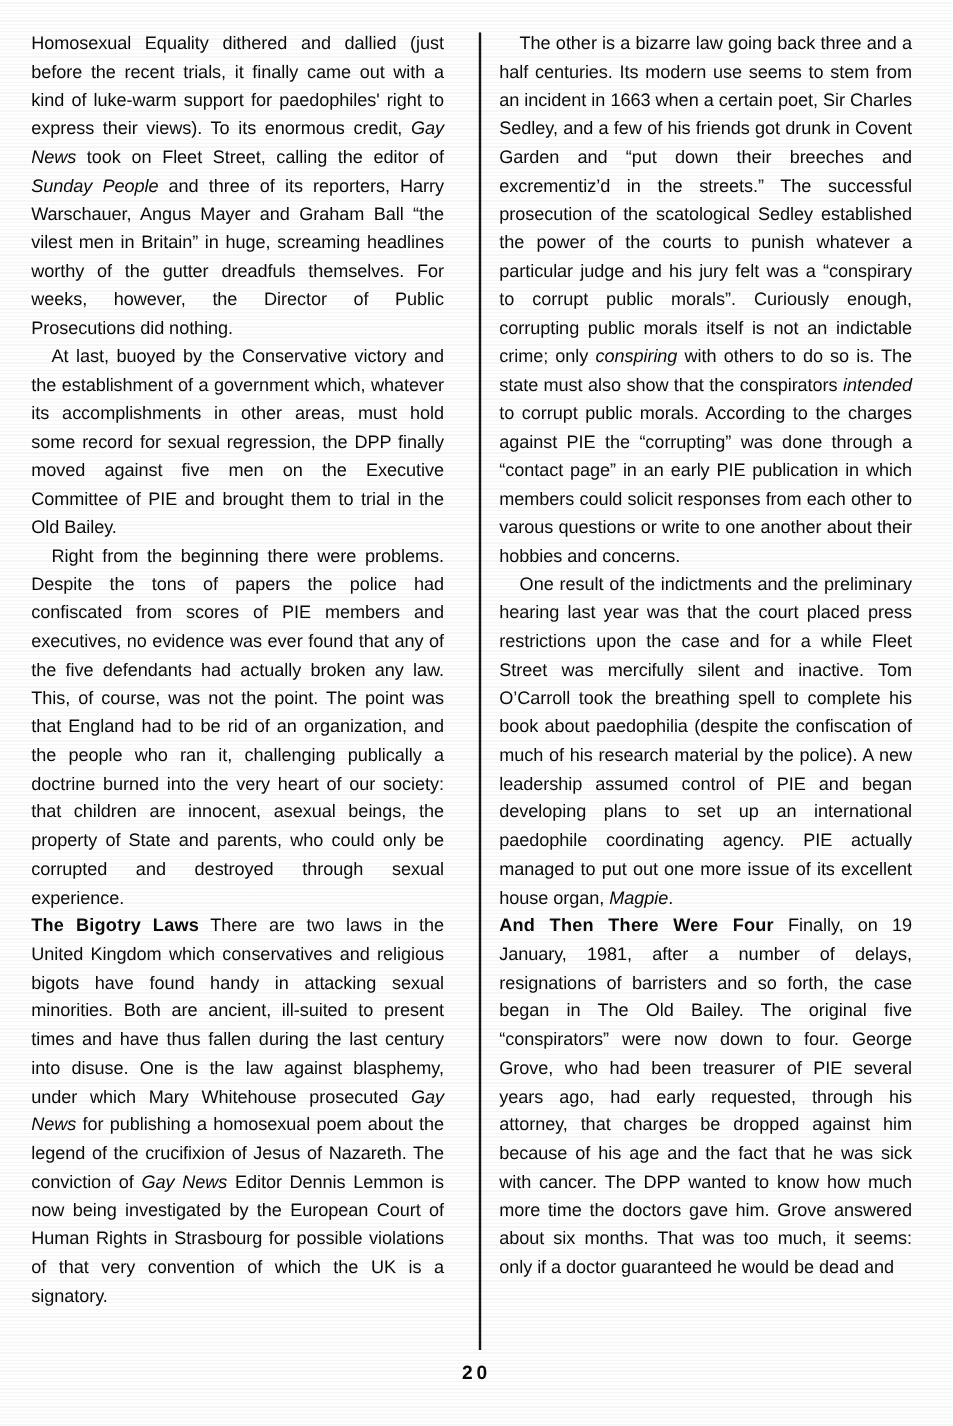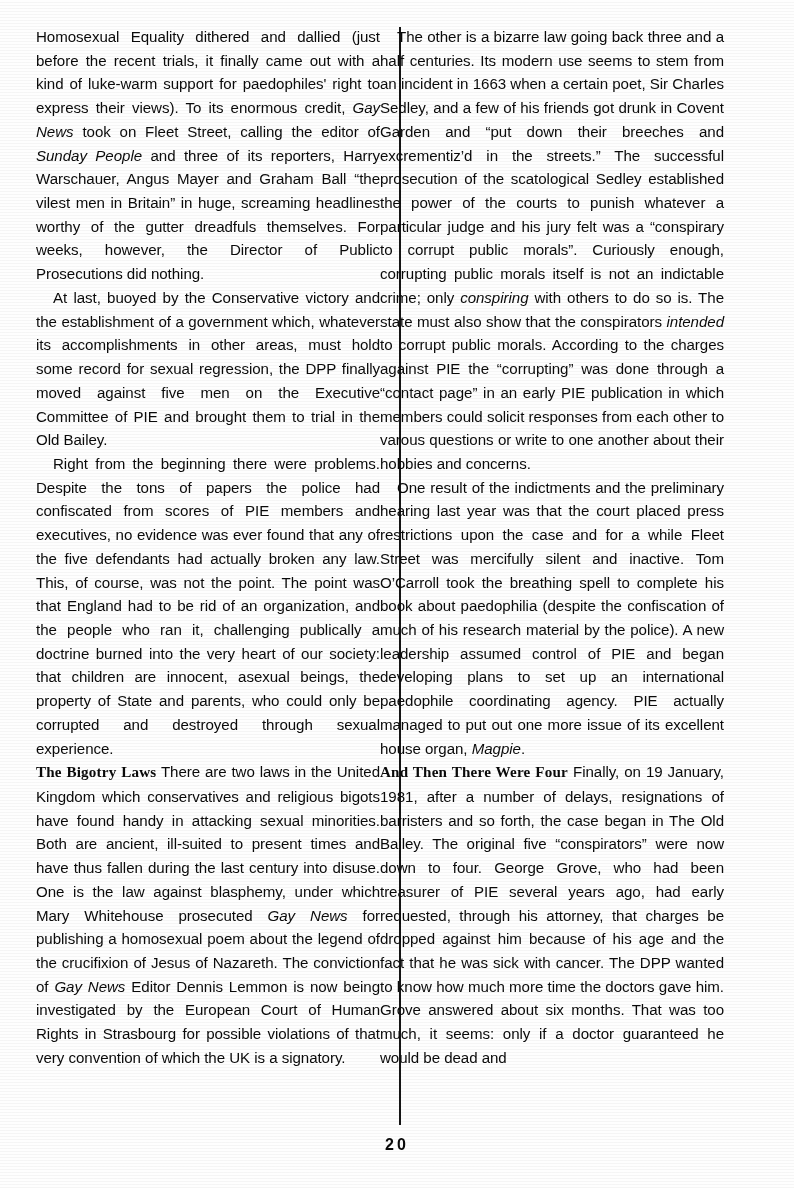--- a/index.html
+++ b/index.html
@@ -21,27 +21,28 @@
   
   #page {
     position: absolute;
     inset: 0;
     background: #fefefe;
   }
 
   
   #article {
     position: absolute;
-    left: 36px;
+    left: 26px;
     top: 25px;
     width: 734px;
     height: 1090px;
     display: flex;
     flex-direction: row;
     align-items: flex-start;
+    justify-content: space-between;
   }
 
   .column {
     width: 344px;
     flex: 0 0 344px;
   }
 
   
   #column-rule {
     position: absolute;
@@ -69,21 +70,20 @@
   p.para.runon {
     text-indent: 0;
   }
 
   em, .ital {
     font-style: italic;
   }
   .subhead {
     font-weight: bold;
     letter-spacing: 0.2px;
-    font-family: Liberation Serif, serif;
   }
 
   
   #folio {
     position: absolute;
     left: 0;
     right: 0;
     top: 1136px;
     text-align: center;
     font-size: 16px;

